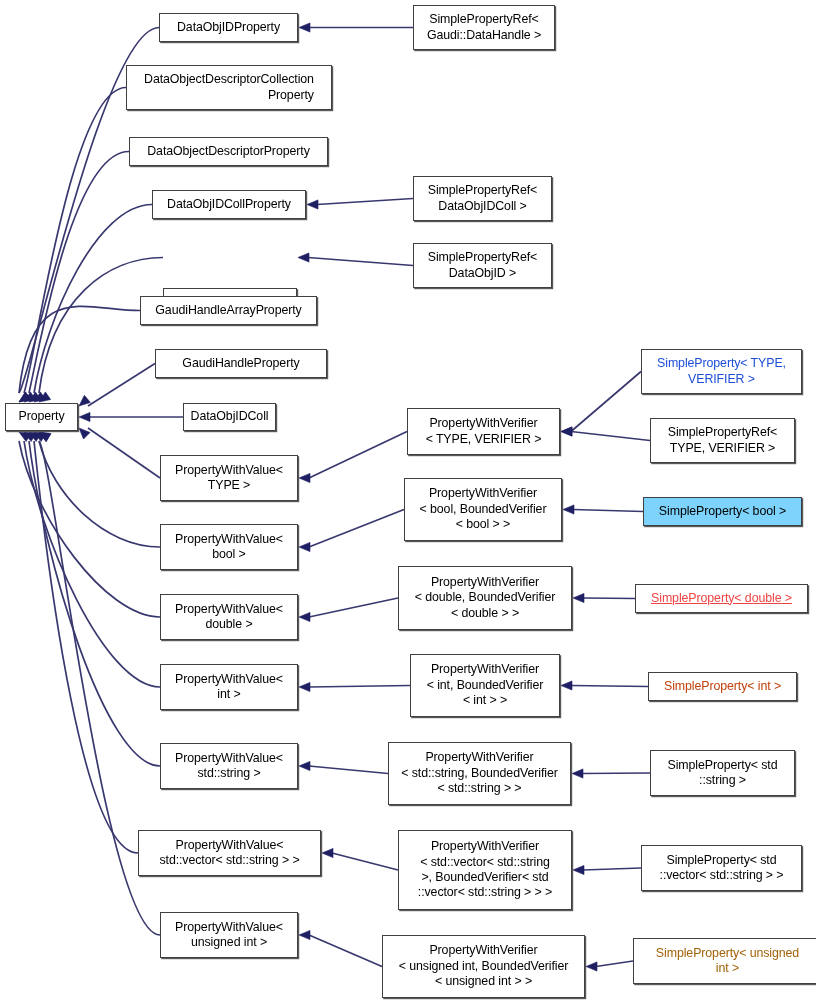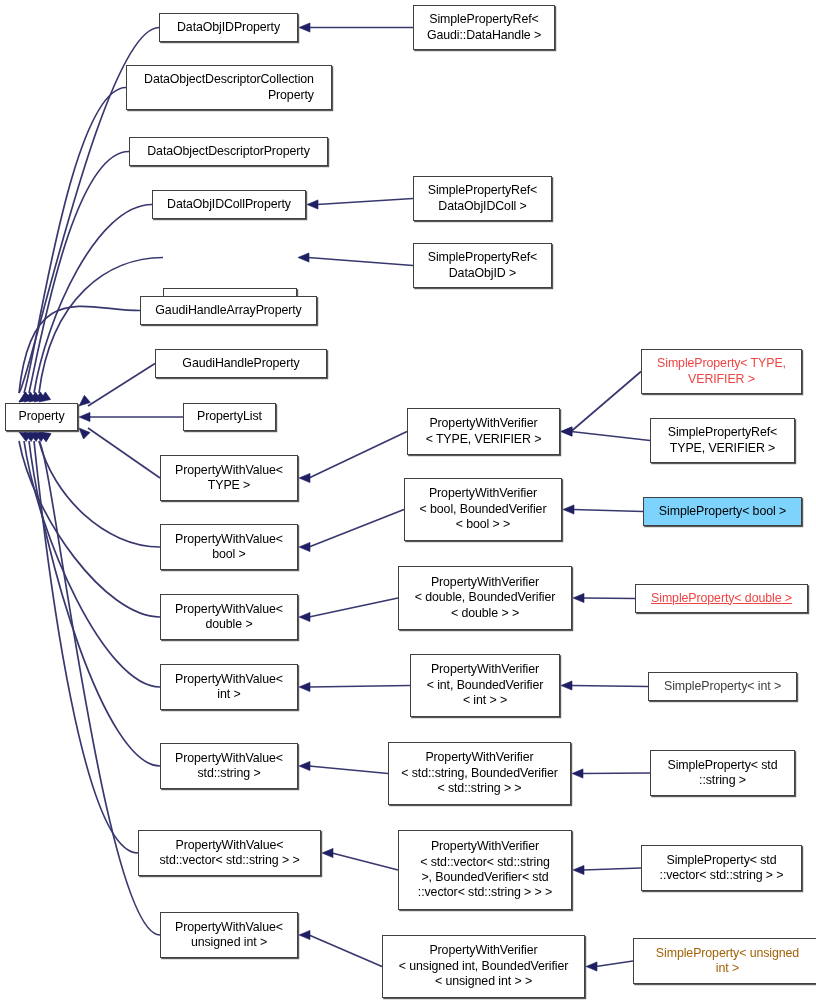--- a/index.html
+++ b/index.html
@@ -187,21 +187,21 @@
   <div id="node-layer">
       <div class="node" style="left: 5px; top: 403px; width: 73px; height: 28px; border-color: rgb(64, 64, 64); background: rgb(255, 255, 255); box-shadow: rgb(90, 90, 90) 1.2px 1.2px 0px 0px; color: rgb(0, 0, 0);"><span>Property</span></div>
       <div class="node" style="left: 159px; top: 13px; width: 139px; height: 29px; border-color: rgb(64, 64, 64); background: rgb(255, 255, 255); box-shadow: rgb(90, 90, 90) 1.2px 1.2px 0px 0px; color: rgb(0, 0, 0);"><span>DataObjIDProperty</span></div>
       <div class="node" style="left: 126px; top: 65px; width: 206px; height: 45px; border-color: rgb(64, 64, 64); background: rgb(255, 255, 255); box-shadow: rgb(90, 90, 90) 1.2px 1.2px 0px 0px; color: rgb(0, 0, 0); text-align: right;"><span>DataObjectDescriptorCollection
 Property</span></div>
       <div class="node" style="left: 129px; top: 137px; width: 199px; height: 29px; border-color: rgb(64, 64, 64); background: rgb(255, 255, 255); box-shadow: rgb(90, 90, 90) 1.2px 1.2px 0px 0px; color: rgb(0, 0, 0);"><span>DataObjectDescriptorProperty</span></div>
       <div class="node" style="left: 152px; top: 190px; width: 154px; height: 29px; border-color: rgb(64, 64, 64); background: rgb(255, 255, 255); box-shadow: rgb(90, 90, 90) 1.2px 1.2px 0px 0px; color: rgb(0, 0, 0);"><span>DataObjIDCollProperty</span></div>
       <div class="node" style="left: 163px; top: 243px; width: 134px; height: 29px; border-color: rgb(64, 64, 64); background: rgb(255, 255, 255); box-shadow: rgb(90, 90, 90) 1.2px 1.2px 0px 0px; color: rgb(0, 0, 0); margin-top: 45px;"><span>DataObjIDProperty</span></div>
       <div class="node" style="left: 140px; top: 296px; width: 177px; height: 29px; border-color: rgb(64, 64, 64); background: rgb(255, 255, 255); box-shadow: rgb(90, 90, 90) 1.2px 1.2px 0px 0px; color: rgb(0, 0, 0);"><span>GaudiHandleArrayProperty</span></div>
       <div class="node" style="left: 155px; top: 349px; width: 172px; height: 29px; border-color: rgb(64, 64, 64); background: rgb(255, 255, 255); box-shadow: rgb(90, 90, 90) 1.2px 1.2px 0px 0px; color: rgb(0, 0, 0);"><span>GaudiHandleProperty</span></div>
-      <div class="node" style="left: 183px; top: 403px; width: 93px; height: 28px; border-color: rgb(64, 64, 64); background: rgb(255, 255, 255); box-shadow: rgb(90, 90, 90) 1.2px 1.2px 0px 0px; color: rgb(0, 0, 0);"><span>PropertyList</span></div>
+      <div class="node" style="left: 183px; top: 403px; width: 93px; height: 28px; border-color: rgb(64, 64, 64); background: rgb(255, 255, 255); box-shadow: rgb(90, 90, 90) 1.2px 1.2px 0px 0px; color: rgb(0, 0, 0);"><span>DataObjIDColl</span></div>
       <div class="node" style="left: 160px; top: 455px; width: 138px; height: 46px; border-color: rgb(64, 64, 64); background: rgb(255, 255, 255); box-shadow: rgb(90, 90, 90) 1.2px 1.2px 0px 0px; color: rgb(0, 0, 0);"><span>PropertyWithValue&lt;
 TYPE &gt;</span></div>
       <div class="node" style="left: 160px; top: 524px; width: 138px; height: 46px; border-color: rgb(64, 64, 64); background: rgb(255, 255, 255); box-shadow: rgb(90, 90, 90) 1.2px 1.2px 0px 0px; color: rgb(0, 0, 0);"><span>PropertyWithValue&lt;
 bool &gt;</span></div>
       <div class="node" style="left: 160px; top: 594px; width: 138px; height: 46px; border-color: rgb(64, 64, 64); background: rgb(255, 255, 255); box-shadow: rgb(90, 90, 90) 1.2px 1.2px 0px 0px; color: rgb(0, 0, 0);"><span>PropertyWithValue&lt;
 double &gt;</span></div>
       <div class="node" style="left: 160px; top: 664px; width: 138px; height: 46px; border-color: rgb(64, 64, 64); background: rgb(255, 255, 255); box-shadow: rgb(90, 90, 90) 1.2px 1.2px 0px 0px; color: rgb(0, 0, 0);"><span>PropertyWithValue&lt;
 int &gt;</span></div>
       <div class="node" style="left: 160px; top: 743px; width: 138px; height: 46px; border-color: rgb(64, 64, 64); background: rgb(255, 255, 255); box-shadow: rgb(90, 90, 90) 1.2px 1.2px 0px 0px; color: rgb(0, 0, 0);"><span>PropertyWithValue&lt;
 std::string &gt;</span></div>
@@ -229,27 +229,27 @@
       <div class="node" style="left: 388px; top: 742px; width: 183px; height: 63px; border-color: rgb(64, 64, 64); background: rgb(255, 255, 255); box-shadow: rgb(90, 90, 90) 1.2px 1.2px 0px 0px; color: rgb(0, 0, 0);"><span>PropertyWithVerifier
 &lt; std::string, BoundedVerifier
 &lt; std::string &gt; &gt;</span></div>
       <div class="node" style="left: 398px; top: 830px; width: 174px; height: 80px; border-color: rgb(64, 64, 64); background: rgb(255, 255, 255); box-shadow: rgb(90, 90, 90) 1.2px 1.2px 0px 0px; color: rgb(0, 0, 0);"><span>PropertyWithVerifier
 &lt; std::vector&lt; std::string
 &gt;, BoundedVerifier&lt; std
 ::vector&lt; std::string &gt; &gt; &gt;</span></div>
       <div class="node" style="left: 382px; top: 935px; width: 203px; height: 63px; border-color: rgb(64, 64, 64); background: rgb(255, 255, 255); box-shadow: rgb(90, 90, 90) 1.2px 1.2px 0px 0px; color: rgb(0, 0, 0);"><span>PropertyWithVerifier
 &lt; unsigned int, BoundedVerifier
 &lt; unsigned int &gt; &gt;</span></div>
-      <div class="node" style="left: 641px; top: 349px; width: 161px; height: 45px; border-color: rgb(64, 64, 64); background: rgb(255, 255, 255); box-shadow: rgb(90, 90, 90) 1.2px 1.2px 0px 0px; color: #ef4444; text-align: center;"><span>SimpleProperty&lt; TYPE,
+      <div class="node" style="left: 641px; top: 349px; width: 161px; height: 45px; border-color: rgb(64, 64, 64); background: rgb(255, 255, 255); box-shadow: rgb(90, 90, 90) 1.2px 1.2px 0px 0px; color: #1d4ed8; text-align: center;"><span>SimpleProperty&lt; TYPE,
 VERIFIER &gt;</span></div>
       <div class="node" style="left: 650px; top: 418px; width: 145px; height: 45px; border-color: rgb(64, 64, 64); background: rgb(255, 255, 255); box-shadow: rgb(90, 90, 90) 1.2px 1.2px 0px 0px; color: rgb(0, 0, 0);"><span>SimplePropertyRef&lt;
 TYPE, VERIFIER &gt;</span></div>
       <div class="node" style="left: 643px; top: 497px; width: 159px; height: 29px; border-color: rgb(64, 64, 64); background: #7dd3fc; box-shadow: rgb(90, 90, 90) 1.2px 1.2px 0px 0px; color: rgb(0, 0, 0);"><span>SimpleProperty&lt; bool &gt;</span></div>
       <div class="node" style="left: 635px; top: 584px; width: 173px; height: 29px; border-color: rgb(64, 64, 64); background: rgb(255, 255, 255); box-shadow: rgb(90, 90, 90) 1.2px 1.2px 0px 0px; color: #ef4444; text-decoration: underline;"><span>SimpleProperty&lt; double &gt;</span></div>
-      <div class="node" style="left: 648px; top: 672px; width: 149px; height: 29px; border-color: rgb(64, 64, 64); background: rgb(255, 255, 255); box-shadow: rgb(90, 90, 90) 1.2px 1.2px 0px 0px; color: #404040;"><span>SimpleProperty&lt; int &gt;</span></div>
+      <div class="node" style="left: 648px; top: 672px; width: 149px; height: 29px; border-color: rgb(64, 64, 64); background: rgb(255, 255, 255); box-shadow: rgb(90, 90, 90) 1.2px 1.2px 0px 0px; color: #c2410c;"><span>SimpleProperty&lt; int &gt;</span></div>
       <div class="node" style="left: 650px; top: 750px; width: 145px; height: 46px; border-color: rgb(64, 64, 64); background: rgb(255, 255, 255); box-shadow: rgb(90, 90, 90) 1.2px 1.2px 0px 0px; color: rgb(0, 0, 0);"><span>SimpleProperty&lt; std
 ::string &gt;</span></div>
       <div class="node" style="left: 641px; top: 845px; width: 161px; height: 46px; border-color: rgb(64, 64, 64); background: rgb(255, 255, 255); box-shadow: rgb(90, 90, 90) 1.2px 1.2px 0px 0px; color: rgb(0, 0, 0);"><span>SimpleProperty&lt; std
 ::vector&lt; std::string &gt; &gt;</span></div>
       <div class="node" style="left: 633px; top: 938px; width: 189px; height: 46px; border-color: rgb(64, 64, 64); background: rgb(255, 255, 255); box-shadow: rgb(90, 90, 90) 1.2px 1.2px 0px 0px; color: #a16207;"><span>SimpleProperty&lt; unsigned
 int &gt;</span></div>
     </div>
 </div>
 
 </body></html>

